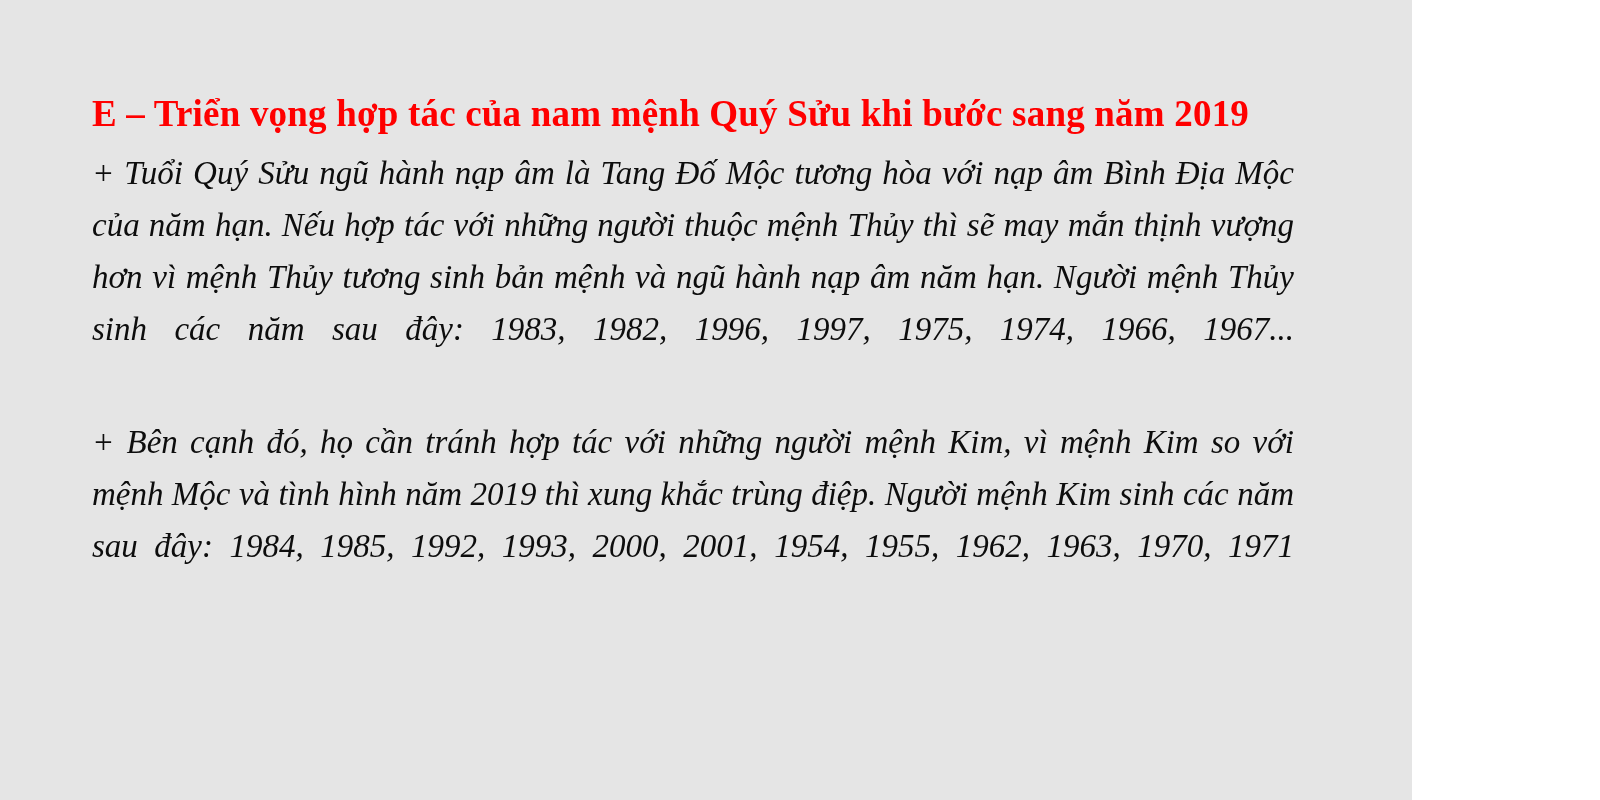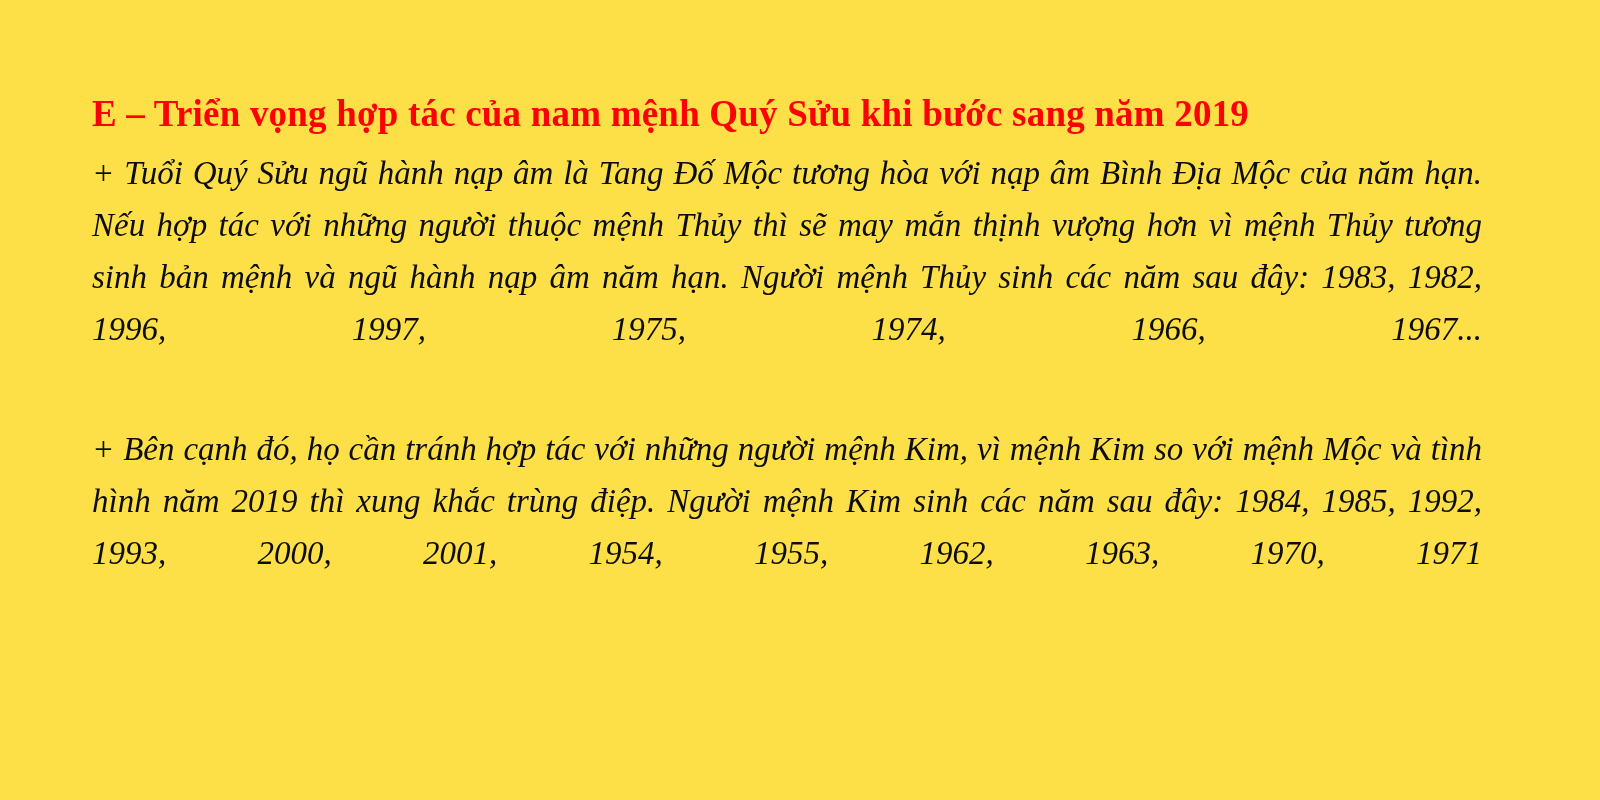--- a/index.html
+++ b/index.html
@@ -9,45 +9,45 @@
   body {
     width: 1600px;
     height: 800px;
     background: #ffffff;
     font-family: "Liberation Serif", "DejaVu Serif", serif;
     color: #000000;
     overflow: hidden;
   }
   .page {
     box-sizing: border-box;
-    width: 1600px;
+    width: 1412px;
     height: 800px;
     padding: 88px 118px 9px 92px;
-    background: #fde047;
+    background: #e5e5e5;
   }
   .doc-heading {
     font-size: 37px;
     font-weight: bold;
     color: #ff0000;
     line-height: 1.42;
     margin: 0 0 6px 0;
     text-align: left;
     letter-spacing: 0.2px;
   }
   .doc-paragraph {
     font-size: 33px;
     line-height: 1.58;
     margin: 0;
     text-align: justify;
     text-justify: inter-word;
     color: #0d0d0d;
     font-style: italic;
   }
   .doc-paragraph + .doc-paragraph {
-    margin-top: 16px;
+    margin-top: 9px;
   }
   
   .doc-paragraph:after {
     content: "";
     display: inline-block;
     width: 100%;
   }
 </style>
 </head>
 <body>

